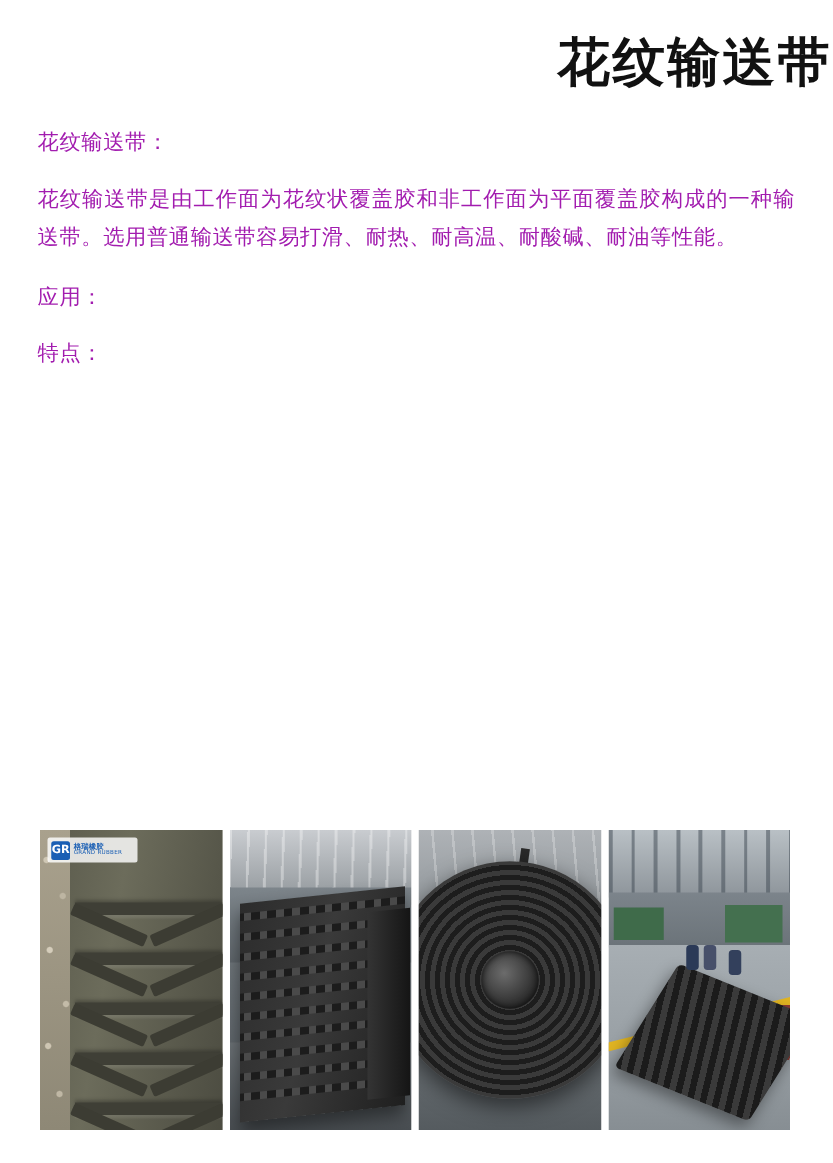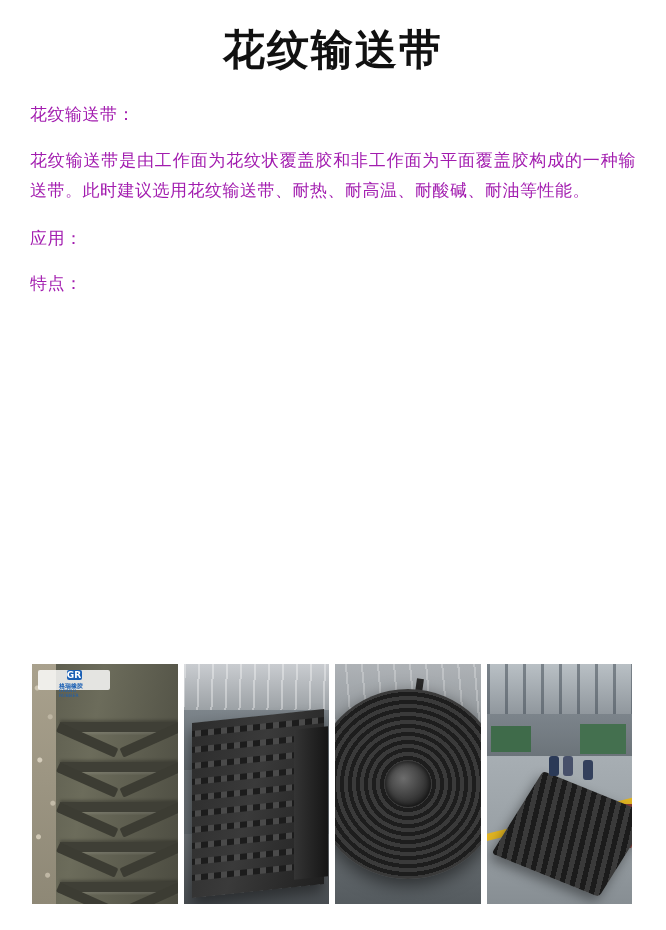--- a/index.html
+++ b/index.html
@@ -15,21 +15,21 @@
     overflow: hidden;
   }
   .page {
     width: 666px;
     height: 930px;
     position: relative;
     background: #ffffff;
     box-sizing: border-box;
   }
   .title {
-    text-align: center;
+    text-align: right;
     font-size: 42px;
     font-weight: bold;
     color: #111111;
     letter-spacing: 2px;
     margin: 26px 0 0 0;
     line-height: 1.15;
   }
   .content {
     padding: 0 30px;
     margin-top: 26px;
@@ -110,23 +110,22 @@
   }
   .logo {
     position: absolute;
     left: 6px; top: 6px;
     width: 72px; height: 20px;
     background: rgba(255,255,255,0.82);
     border-radius: 2px;
     display: flex;
     align-items: center;
     gap: 3px;
-    padding: 0 21px;
+    padding: 0 3px;
     box-sizing: border-box;
-    flex-direction: column;
   }
   .logo .mark {
     width: 15px; height: 15px;
     background: #1a5fb4;
     color: #fff;
     font-size: 9px;
     font-weight: bold;
     display: flex;
     align-items: center;
     justify-content: center;
@@ -279,21 +278,21 @@
 </style>
 </head>
 <body>
 
 <div class="page">
 
   <h1 class="title">花纹输送带</h1>
 
   <div class="content">
     <p class="para label">花纹输送带：</p>
-    <p class="para">花纹输送带是由工作面为花纹状覆盖胶和非工作面为平面覆盖胶构成的一种输送带。此时建议选用花纹输送带、耐热、耐高温、耐酸碱、耐油等性能。</p>
+    <p class="para">花纹输送带是由工作面为花纹状覆盖胶和非工作面为平面覆盖胶构成的一种输送带。选用普通输送带容易打滑、耐热、耐高温、耐酸碱、耐油等性能。</p>
     <p class="para label">应用：</p>
     <p class="para label">特点：</p>
   </div>
 
   <div class="gallery">
 
     <div class="photo p1">
       <div class="gravel"></div>
       <div class="belt">
         <div class="chev" style="top:58px">

